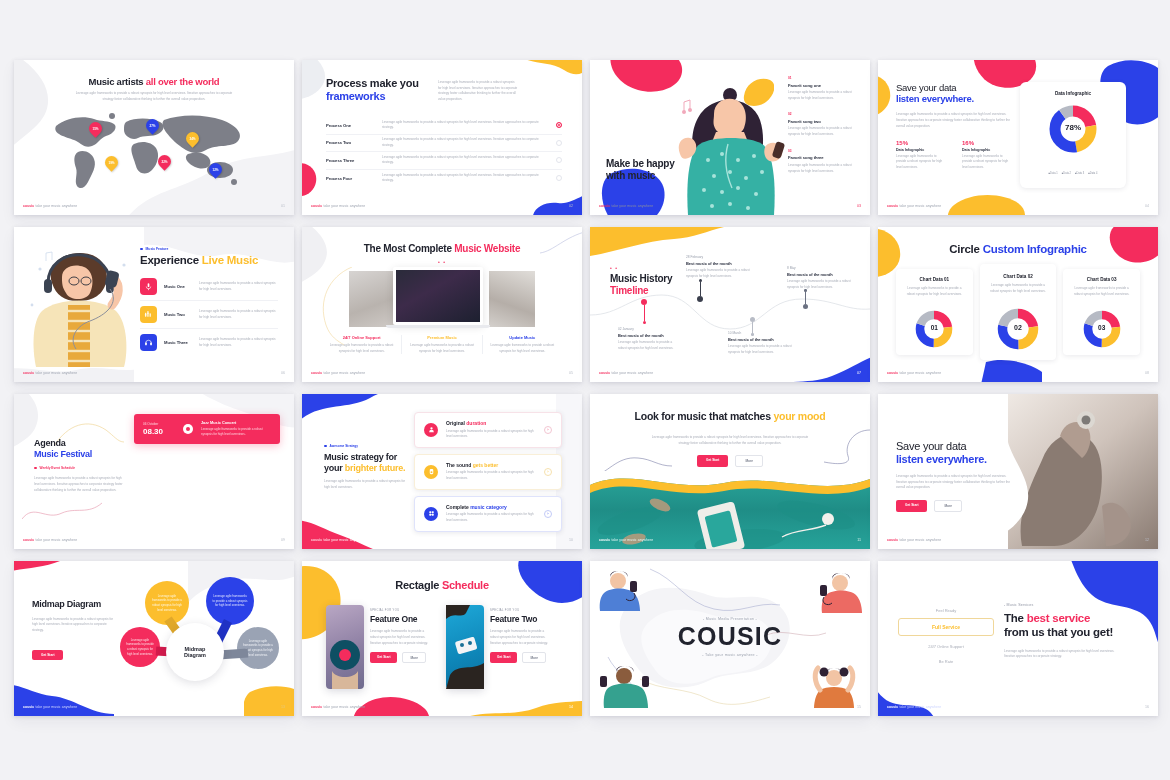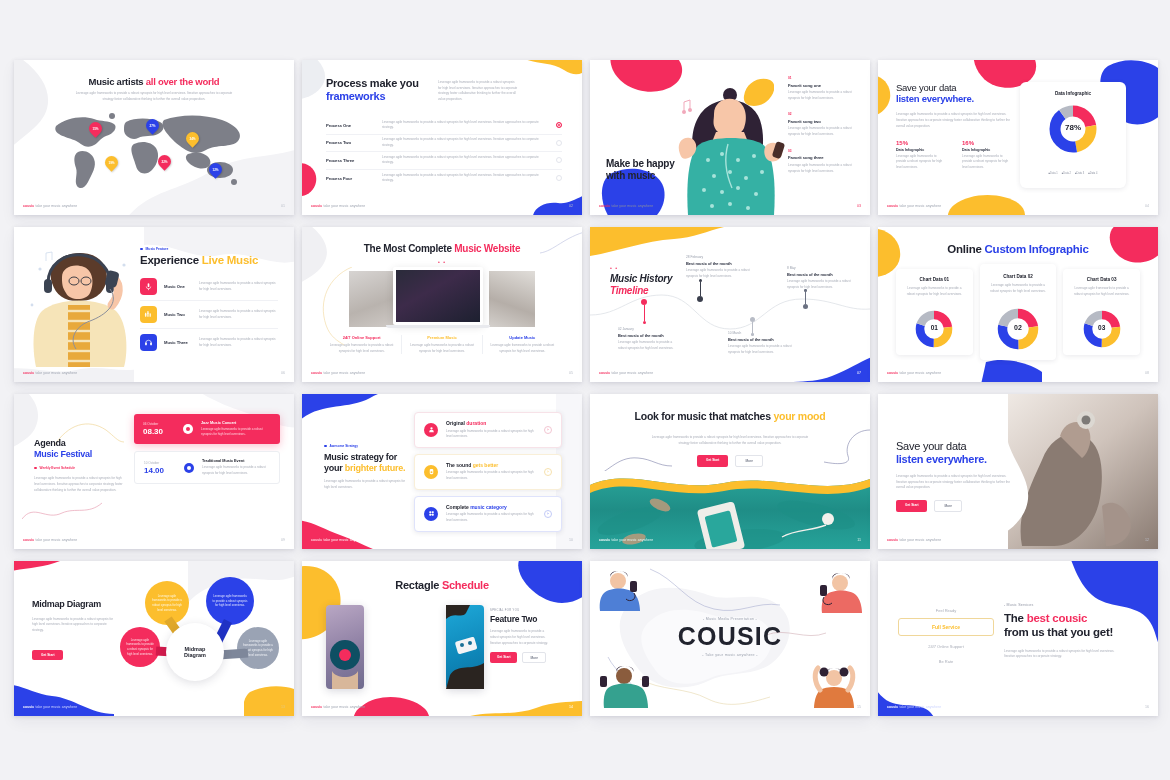--- a/index.html
+++ b/index.html
@@ -440,21 +440,21 @@
 
   <div class="slide">
     <div class="sl-inner">
       <svg class="blob" style="left:-6px;top:-8px;width:170px;height:46px;" viewBox="0 0 170 46">
         <path d="M-10,-10 L170,-10 L170,6 C140,2 120,18 90,20 C58,22 30,34 0,38 Z" fill="#fcbe2d"></path>
       </svg>
       <svg class="blob" style="right:-10px;bottom:-10px;width:120px;height:50px;" viewBox="0 0 120 50">
         <path d="M120,50 L0,50 C26,34 48,44 72,34 C94,25 106,16 120,12 Z" fill="#2b41e8"></path>
       </svg>
 
-      <div style="position:absolute;left:20px;top:38px;font-style:italic;">
+      <div style="position:absolute;left:20px;top:38px;">
         <div style="font-size:5px;color:#f42c5d;letter-spacing:1px;margin-bottom:2px;">• •</div>
         <div class="h1" style="font-size:10px;"><span>Music History</span><br><span class="red">Timeline</span></div>
       </div>
 
       <svg style="position:absolute;left:0;top:60px;width:280px;height:52px;" viewBox="0 0 280 52">
         <path d="M0,28 C30,28 40,8 72,8 C104,8 108,42 140,42 C172,42 176,12 212,12 C244,12 256,24 280,22" stroke="#d9dce3" stroke-width=".7" fill="none"></path>
       </svg>
 
       <div style="position:absolute;left:51px;top:72px;">
         <div style="width:6px;height:6px;border-radius:50%;background:#f42c5d;"></div>
@@ -514,21 +514,21 @@
         <path d="M8,6 C28,-6 56,0 58,18 C60,36 38,48 20,42 C2,36 -4,14 8,6 Z" fill="#f42c5d"></path>
       </svg>
       <svg class="blob" style="left:148px;top:66px;width:24px;height:48px;" viewBox="0 0 24 48">
         <path d="M12,0 C22,10 24,30 14,44 C6,54 -4,40 2,24 C6,12 6,4 12,0 Z" fill="#2b41e8"></path>
       </svg>
       <svg class="blob" style="left:100px;bottom:-16px;width:70px;height:44px;" viewBox="0 0 70 44">
         <path d="M8,8 C28,2 54,10 64,18 L64,44 L0,44 Z" fill="#2b41e8"></path>
       </svg>
 
       <div style="position:absolute;left:0;right:0;top:16px;text-align:center;">
-        <div class="h1" style="font-size:11.5px;"><span>Online</span> <span class="blue">Custom Infographic</span></div>
+        <div class="h1" style="font-size:11.5px;"><span>Circle</span> <span class="blue">Custom Infographic</span></div>
       </div>
 
       <div style="position:absolute;left:18px;right:18px;top:42px;display:flex;gap:7px;">
         <div class="card" style="flex:1;height:86px;position:relative;">
           <div style="text-align:center;padding-top:8px;font-size:4.6px;font-weight:700;color:#21232e;">Chart Data 01</div>
           <div class="body" style="padding:4px 10px 0;text-align:center;">Leverage agile frameworks to provide a robust synopsis for high level overviews.</div>
           <svg style="position:absolute;left:50%;transform:translateX(-50%);top:41px;width:38px;height:38px;" viewBox="0 0 38 38">
             <circle cx="19" cy="19" r="14" fill="none" stroke="#f42c5d" stroke-width="8.6" stroke-dasharray="20 68" transform="rotate(-90 19 19)"></circle>
             <circle cx="19" cy="19" r="14" fill="none" stroke="#fcbe2d" stroke-width="8.6" stroke-dasharray="24 64" stroke-dashoffset="-20" transform="rotate(-90 19 19)"></circle>
             <circle cx="19" cy="19" r="14" fill="none" stroke="#2b41e8" stroke-width="8.6" stroke-dasharray="26 62" stroke-dashoffset="-44" transform="rotate(-90 19 19)"></circle>
@@ -593,33 +593,20 @@
           <div style="width:32px;">
             <div style="font-size:3.1px;color:#ffd3de;">06 October</div>
             <div style="font-size:8px;font-weight:700;color:#fff;margin-top:1px;">08.30</div>
           </div>
           <div style="width:10px;height:10px;border-radius:50%;background:#fff;display:flex;align-items:center;justify-content:center;">
             <div style="width:4px;height:4px;border-radius:50%;background:#f42c5d;"></div>
           </div>
           <div style="flex:1;">
             <div style="font-size:3.8px;font-weight:700;color:#fff;">Jazz Music Concert</div>
             <div style="font-size:3px;line-height:1.8;color:#ffd0dc;margin-top:1.5px;">Leverage agile frameworks to provide a robust synopsis for high level overviews.</div>
-          </div>
-        </div>
-        <div style="display:flex;align-items:center;background:#fff;border:.6px solid #eceef2;border-radius:3px;padding:7px 9px;gap:8px;">
-          <div style="width:32px;">
-            <div style="font-size:3.1px;color:#a9adb8;">10 October</div>
-            <div style="font-size:8px;font-weight:700;color:#2b41e8;margin-top:1px;">14.00</div>
-          </div>
-          <div style="width:10px;height:10px;border-radius:50%;background:#2b41e8;display:flex;align-items:center;justify-content:center;">
-            <div style="width:4px;height:4px;border-radius:50%;background:#fff;"></div>
-          </div>
-          <div style="flex:1;">
-            <div style="font-size:3.8px;font-weight:700;color:#21232e;">Traditional Music Event</div>
-            <div class="body" style="margin-top:1.5px;">Leverage agile frameworks to provide a robust synopsis for high level overviews.</div>
           </div>
         </div>
       </div>
       <div class="brand"><b>cousic</b> <span>take your music anywhere</span></div>
       <div class="pg">09</div>
     </div>
   </div>
 
   <div class="slide">
     <div class="sl-inner">
@@ -831,20 +818,29 @@
       </div>
 
       <div style="position:absolute;left:24px;top:44px;display:flex;gap:6px;">
         <div class="photo ph-vinyl" style="width:38px;height:84px;border-radius:4px;box-shadow:0 2px 8px rgba(40,40,70,.18);">
           <svg viewBox="0 0 38 84" style="width:100%;height:100%;">
               <circle cx="19" cy="50" r="15" fill="#0e4f63"></circle>
               <circle cx="19" cy="50" r="6" fill="#f42c5d"></circle>
               <path d="M6,66 C10,74 28,74 32,66 L32,84 L6,84 Z" fill="#d8b79a"></path>
             </svg>
         </div>
+        <div style="width:58px;padding-top:4px;">
+          <div class="eyebrow" style="font-size:2.7px;">SPECIAL FOR YOU</div>
+          <div class="h2" style="margin-top:2px;">Feature One</div>
+          <div class="body" style="margin-top:5px;">Leverage agile frameworks to provide a robust synopsis for high level overviews. Iterative approaches to corporate strategy.</div>
+          <div style="margin-top:6px;display:flex;gap:5px;">
+            <span class="btn pink" style="padding:2.5px 7px;">Get Start</span>
+            <span class="btn ghost" style="padding:2.5px 7px;">More</span>
+          </div>
+        </div>
       </div>
 
       <div style="position:absolute;left:144px;top:44px;display:flex;gap:6px;">
         <div class="photo ph-blue" style="width:38px;height:84px;border-radius:4px;box-shadow:0 2px 8px rgba(40,40,70,.18);">
           <svg viewBox="0 0 38 84" style="width:100%;height:100%;">
               <rect x="10" y="34" width="20" height="13" rx="2" fill="#f4f4f6" transform="rotate(-16 20 40)"></rect>
               <circle cx="16" cy="40" r="2" fill="#1b6f96"></circle>
               <circle cx="24" cy="38" r="2" fill="#1b6f96"></circle>
               <path d="M0,14 C8,6 16,14 20,8 L24,0 L0,0 Z" fill="#2a2420"></path>
               <path d="M4,70 C12,58 26,66 38,58 L38,84 L0,84 Z" fill="#2a2420"></path>
@@ -928,21 +924,21 @@
       <div style="position:absolute;left:20px;top:42px;width:96px;text-align:center;">
         <div style="font-size:4px;color:#a9adb8;padding:5px 0;">Feel Ready</div>
         <div style="border:.7px solid #f0d79a;border-radius:3px;padding:5px 0;font-size:5px;font-weight:700;color:#fcbe2d;">Full Service</div>
         <div style="font-size:4px;color:#a9adb8;padding:5px 0;margin-top:3px;">24/7 Online Support</div>
         <div style="font-size:4px;color:#a9adb8;padding:5px 0;">Be Rate</div>
       </div>
 
       <div style="position:absolute;left:126px;top:42px;width:118px;">
         <div style="font-size:3.6px;color:#8f94a3;letter-spacing:.2px;">- Music Services</div>
         <div class="h1" style="font-size:11.5px;margin-top:4px;line-height:1.25;">
-          <span>The</span> <span class="red">best cousic</span><br><span>from us that you get!</span>
+          <span>The</span> <span class="red">best service</span><br><span>from us that you get!</span>
         </div>
         <div class="body" style="margin-top:9px;">Leverage agile frameworks to provide a robust synopsis for high level overviews. Iterative approaches to corporate strategy.</div>
       </div>
       <div class="brand" style="color:#ccd4ff;"><b style="color:#fff;">cousic</b> <span>take your music anywhere</span></div>
       <div class="pg">16</div>
     </div>
   </div>
 
 </div>
 

